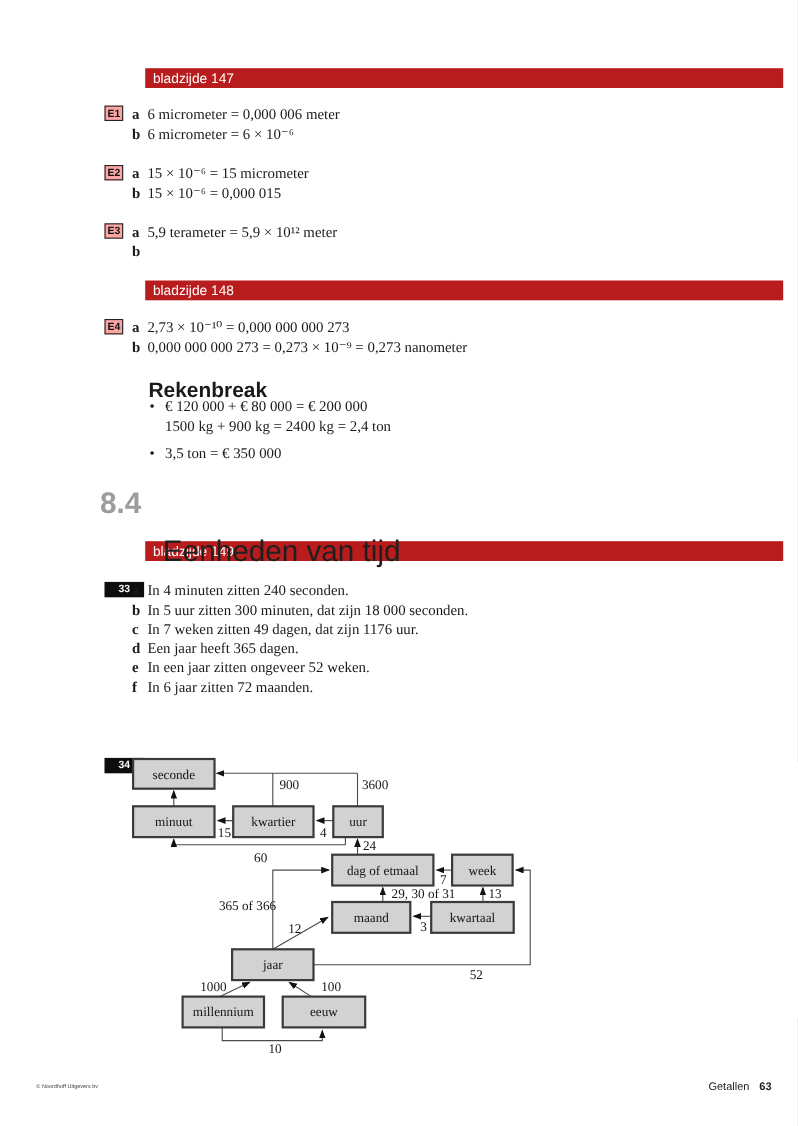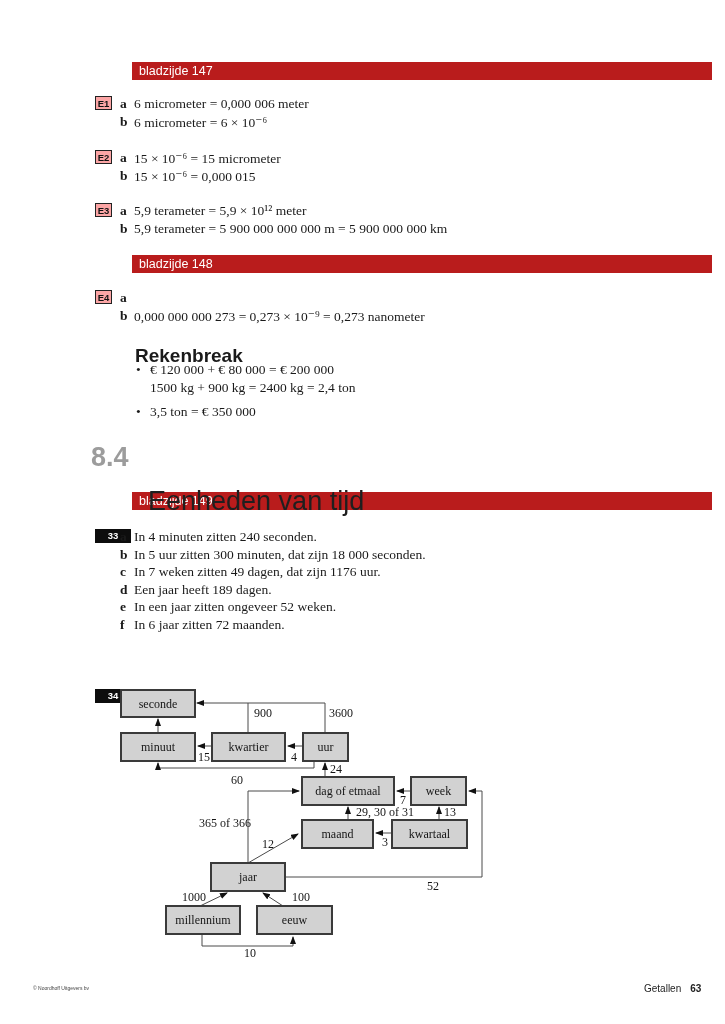--- a/index.html
+++ b/index.html
@@ -65,26 +65,26 @@
     <span class="txt">15 × 10⁻⁶ = 0,000 015</span>
   </div>
 
   <div class="emark" style="top:203px">E3</div>
   <div class="bline" style="top:203px">
     <span class="ltr">a</span>
     <span class="txt">5,9 terameter = 5,9 × 10¹² meter</span>
   </div>
   <div class="bline" style="top:220.5px">
     <span class="ltr">b</span>
-    <span class="txt">5,9 terameter = 5 900 000 000 000 m = 5 900 000 000 km</span>
   </div>
 
   <div class="emark" style="top:290px">E4</div>
   <div class="bline" style="top:290px">
     <span class="ltr">a</span>
+    <span class="txt">2,73 × 10⁻¹⁰ = 0,000 000 000 273</span>
   </div>
   <div class="bline" style="top:307.5px">
     <span class="ltr">b</span>
     <span class="txt">0,000 000 000 273 = 0,273 × 10⁻⁹ = 0,273 nanometer</span>
   </div>
 
   <div class="rk-title" style="top:345px">Rekenbreak</div>
   <div class="rk-line" style="top:362px">
     <span class="bullet">•</span>
     <span class="txt">€ 120 000 + € 80 000 = € 200 000</span>
@@ -110,21 +110,21 @@
   <div class="bline" style="top:546.5px">
     <span class="ltr">b</span>
     <span class="txt">In 5 uur zitten 300 minuten, dat zijn 18 000 seconden.</span>
   </div>
   <div class="bline" style="top:564px">
     <span class="ltr">c</span>
     <span class="txt">In 7 weken zitten 49 dagen, dat zijn 1176 uur.</span>
   </div>
   <div class="bline" style="top:581.5px">
     <span class="ltr">d</span>
-    <span class="txt">Een jaar heeft 189 dagen.</span>
+    <span class="txt">Een jaar heeft 365 dagen.</span>
   </div>
   <div class="bline" style="top:599px">
     <span class="ltr">e</span>
     <span class="txt">In een jaar zitten ongeveer 52 weken.</span>
   </div>
   <div class="bline" style="top:616.5px">
     <span class="ltr">f</span>
     <span class="txt">In 6 jaar zitten 72 maanden.</span>
   </div>
 

